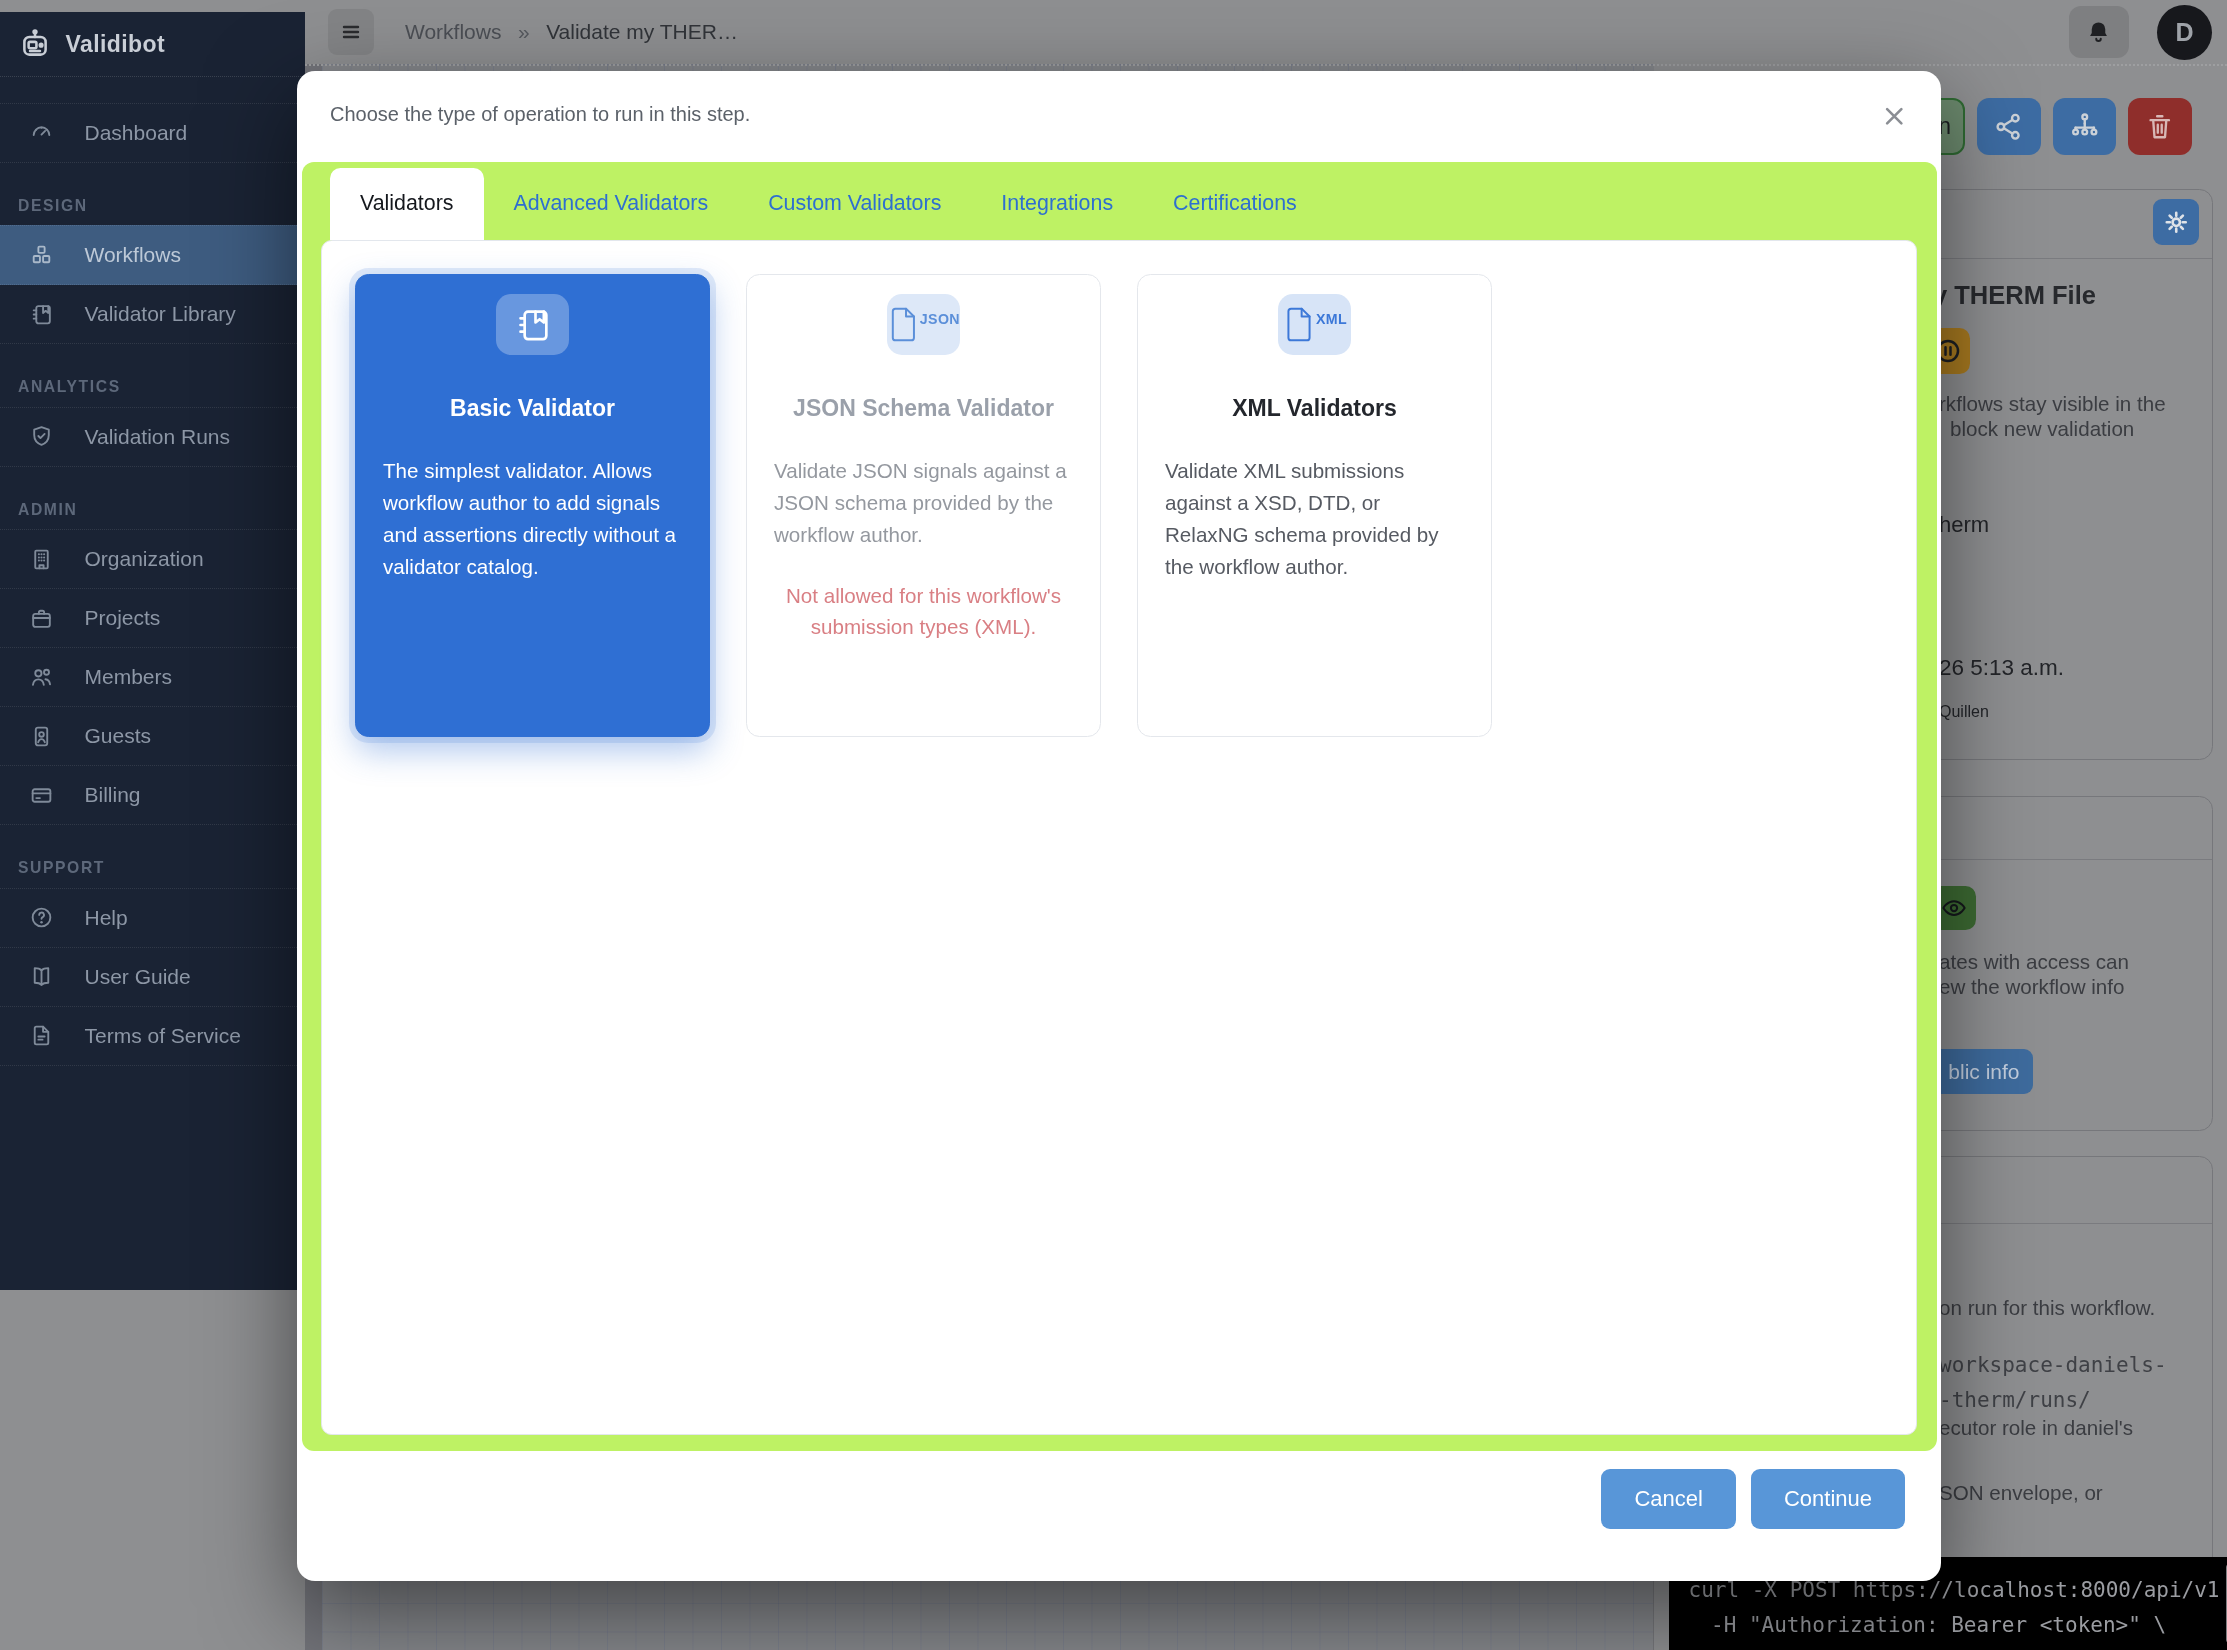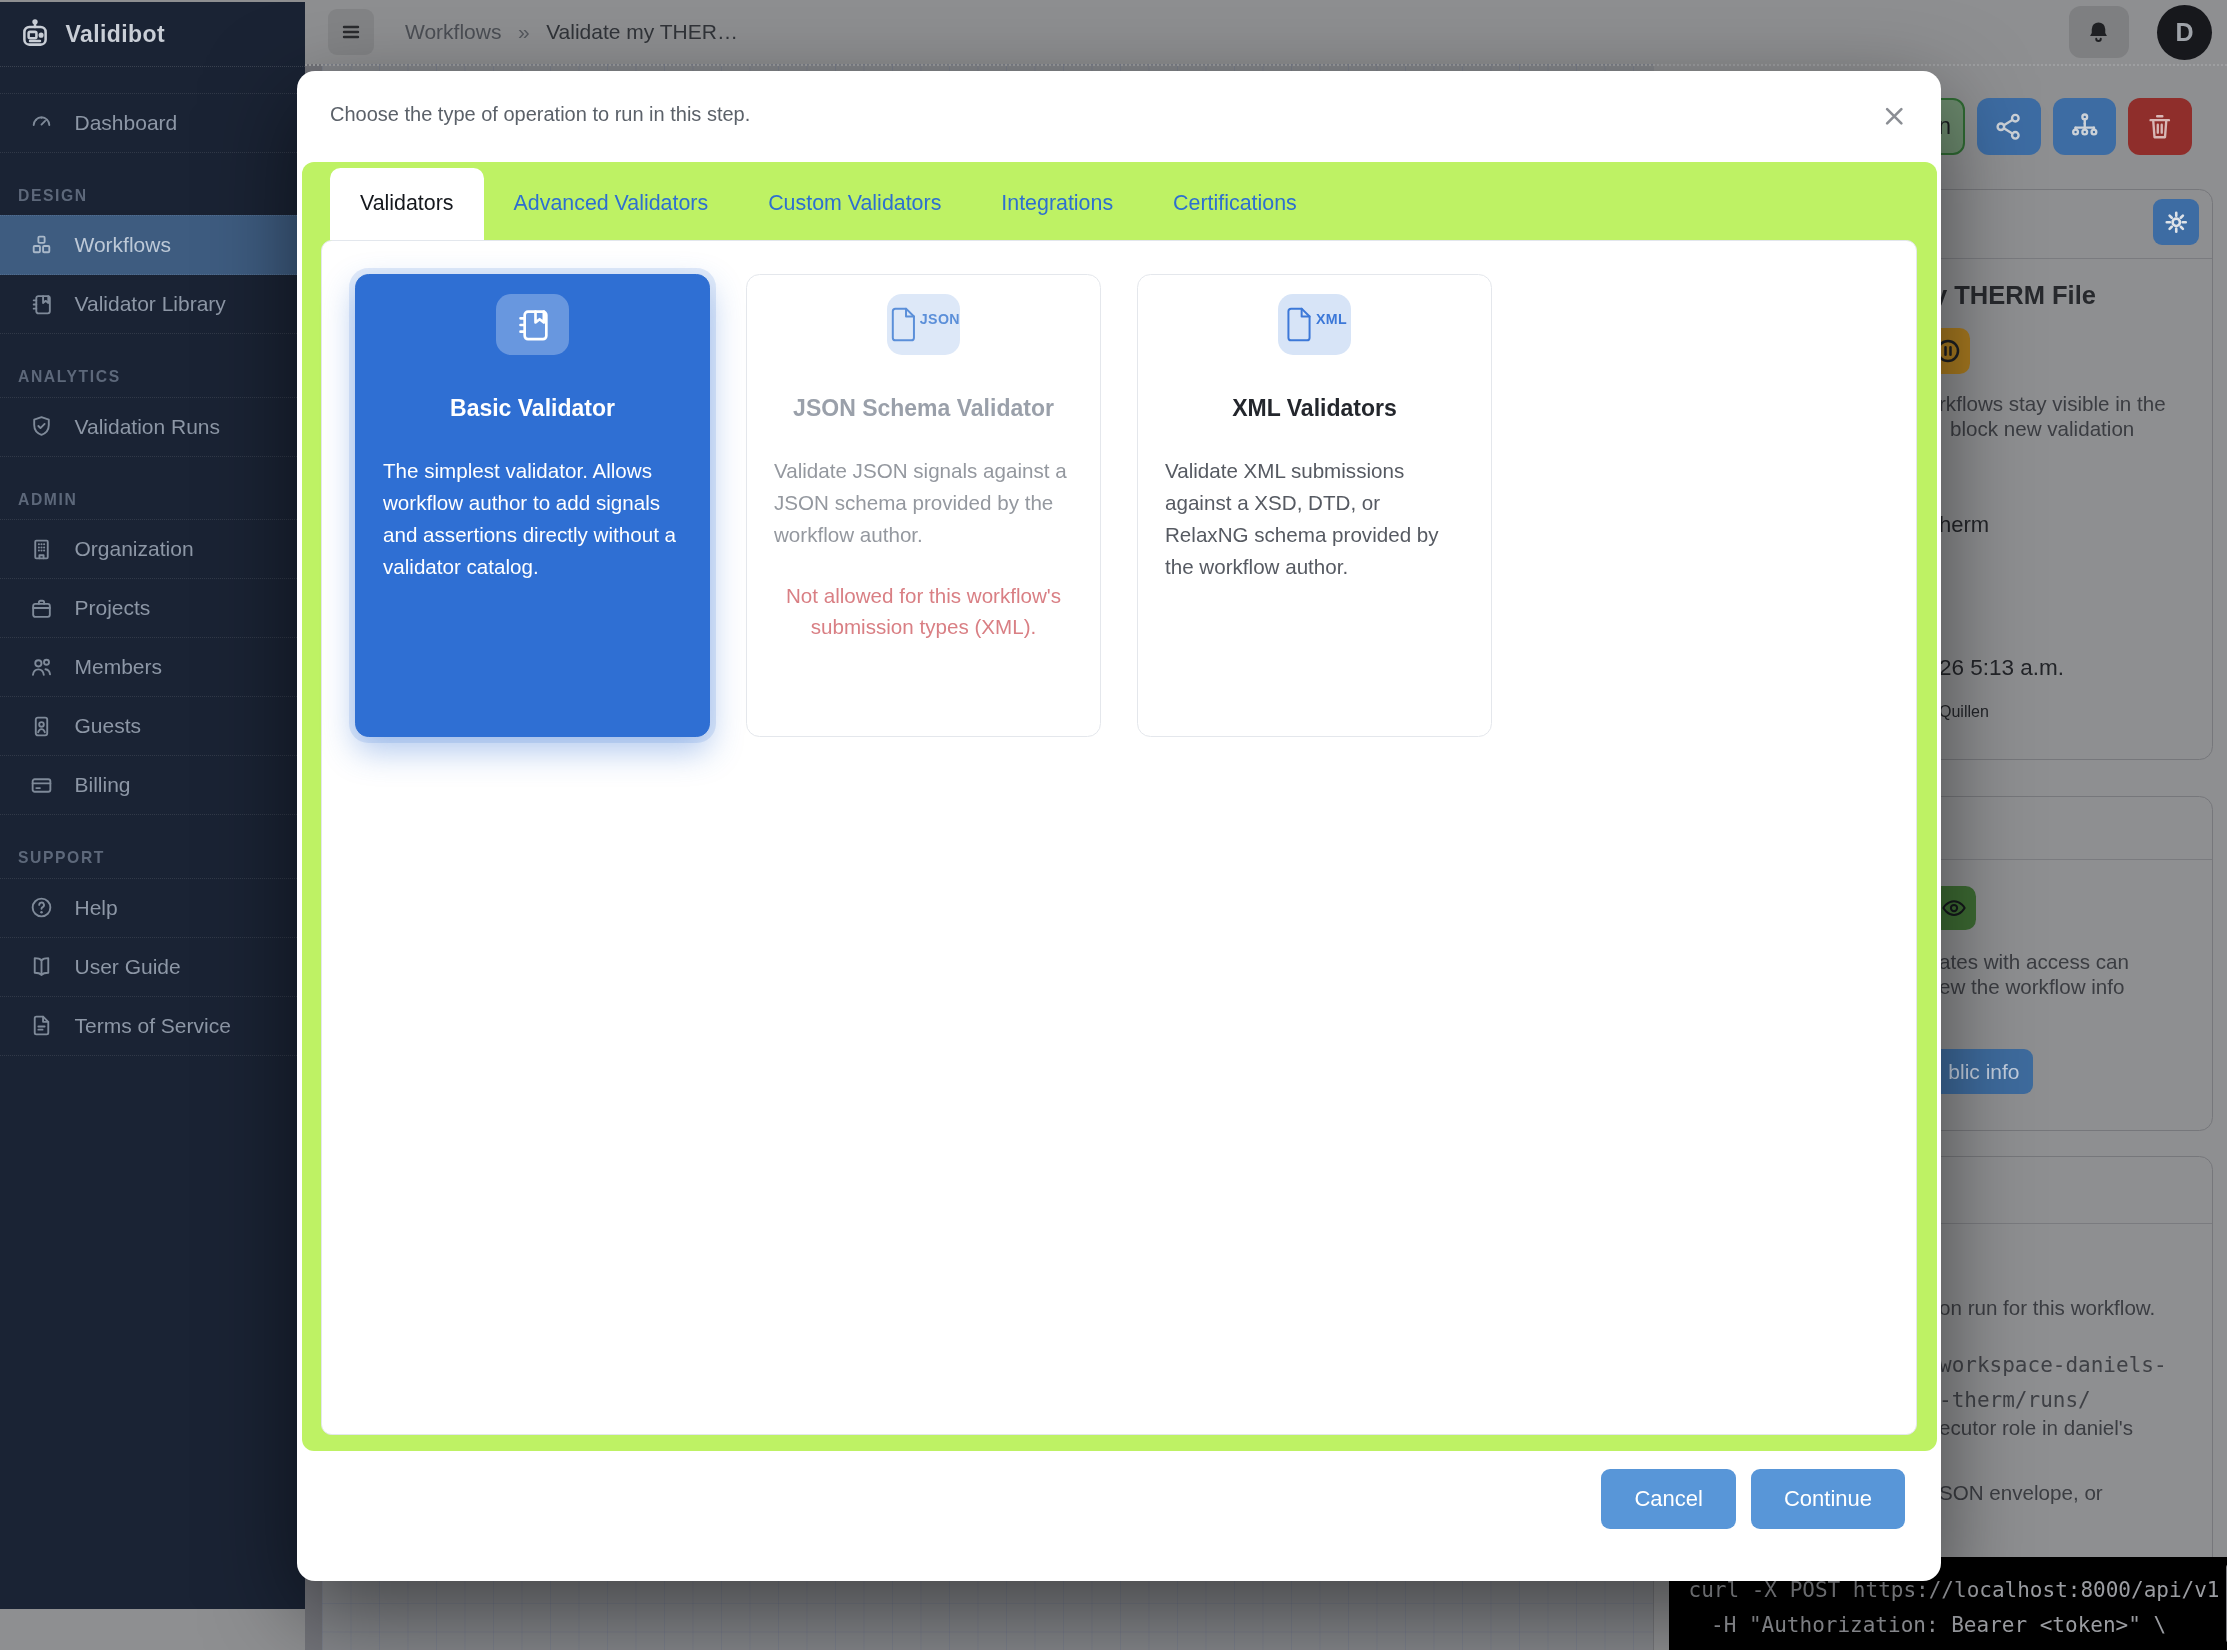--- a/index.html
+++ b/index.html
@@ -1,26 +1,26 @@
 <!DOCTYPE html>
 <html style="font-size:12px"><head>
 <meta charset="utf-8">
 <style>
   html,body{margin:0;padding:0}
   body{position:relative;width:2227px;height:1650px;overflow:hidden;background:#8e8f91;
        font-family:"Liberation Sans",sans-serif;color:#222}
   svg.ic{fill:none;stroke:currentColor;stroke-width:1.8;stroke-linecap:round;stroke-linejoin:round;display:block}
 
   
-  .sidebar{position:absolute;left:0;top:2px;width:305px;height:1607px;background:#1a2334;z-index:4}
+  .sidebar{position:absolute;left:0;top:12px;width:305px;height:1278px;background:#1a2334;z-index:4}
   .brand{height:64px;display:flex;align-items:center;gap:13.5px;padding-left:18px;
          border-bottom:1.5px dotted rgba(255,255,255,.14);color:#c9ced6}
   .brand-name{font-size:23px;font-weight:bold;letter-spacing:0.4px}
   .snav{margin-top:25.5px}
-  .srow{height:58px;display:flex;align-items:center;gap:21px;padding-left:28.5px;color:#8d97a6;
+  .srow{height:58px;display:flex;align-items:center;gap:31px;padding-left:28.5px;color:#8d97a6;
         font-size:21px;border-bottom:1.5px dotted rgba(255,255,255,.10);cursor:pointer}
   .srow svg{width:25px;height:25px;flex:none;color:#7f8a99}
   .srow.first{border-top:1.5px dotted rgba(255,255,255,.10)}
   .srow.active{background:#3e5c80;color:#bdc9d7}
   .srow.active svg{color:#a9b8c9}
   .slabel{margin:34px 0 10.5px 18px;font-size:15.7px;font-weight:bold;letter-spacing:1.6px;color:#5d687a}
 
   
   .topbar{position:absolute;left:305px;top:0;width:1922px;height:64px;background:#8e8f91;
           display:flex;align-items:center;box-sizing:border-box;padding:0 15px 0 22.5px;z-index:3}

